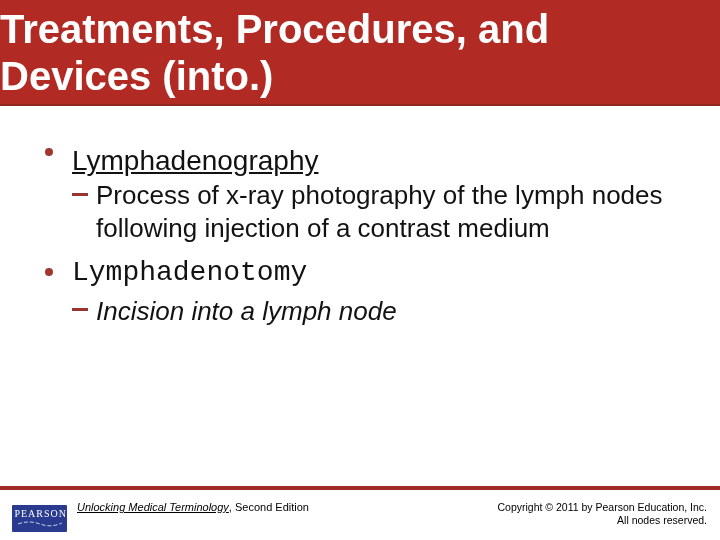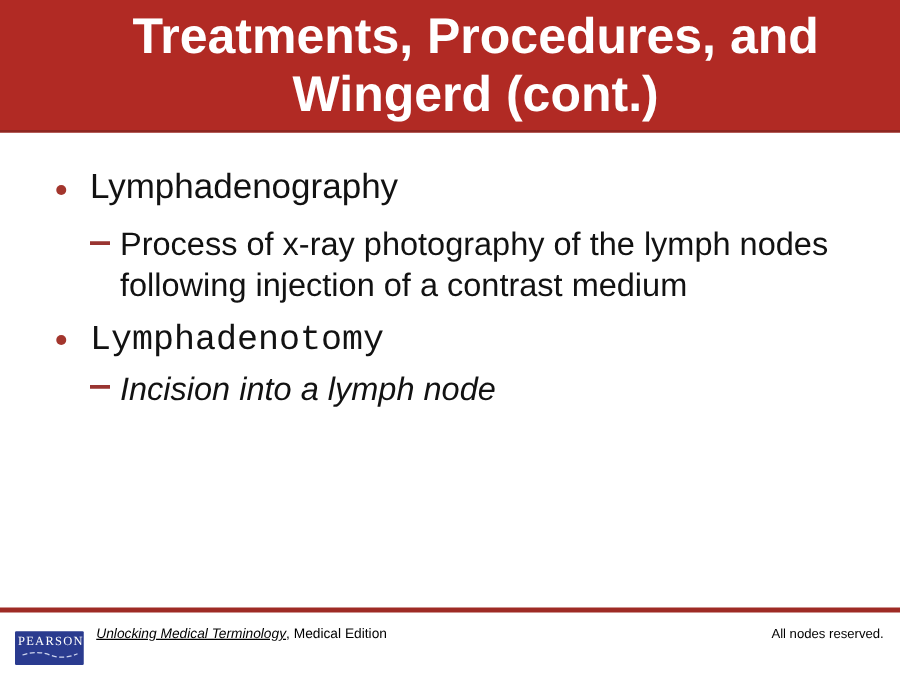--- a/index.html
+++ b/index.html
@@ -12,23 +12,21 @@
   }
   .slide { position: absolute; inset: 0; background: #ffffff; }
 
   
   .title-bar {
     position: absolute;
     top: 0; left: 0; right: 0;
     height: 106px;
     background: #B12A24;
     border-bottom: 2px solid #8E2722;
-    text-align: center;
     padding-top: 6px;
-    padding-left: 41px;
   }
   .title-line {
     color: #ffffff;
     font-weight: bold;
     font-size: 40px;
     line-height: 47px;
     letter-spacing: 0px;
   }
 
   
@@ -42,21 +40,21 @@
   .dot-1 { top: 148px; }
   .dot-2 { top: 268px; }
 
   .bullet-label {
     position: absolute;
     left: 72px;
     font-size: 28px;
     line-height: 34px;
     color: #121212;
   }
-  .label-1 { top: 132px; }
+  .label-1 { top: 144px; text-decoration: underline; }
   .label-2 { top: 256px; font-family: Liberation Mono, monospace; }
 
   .dash-marker {
     position: absolute;
     left: 72px;
     width: 16px; height: 3px;
     background: #993431;
   }
   .dash-1 { top: 193px; }
   .dash-2 { top: 308px; }
@@ -117,21 +115,21 @@
     color: #000000;
   }
 </style>
 </head>
 <body>
 
 <div class="slide">
 
   <header class="title-bar">
     <div class="title-line">Treatments, Procedures, and</div>
-    <div class="title-line">Wingerd (cont.)</div>
+    <div class="title-line">Devices (into.)</div>
   </header>
 
   <main>
     <span class="bullet-dot dot-1"></span>
     <div class="bullet-label label-1">Lymphadenography</div>
 
     <span class="dash-marker dash-1"></span>
     <div class="bullet-sub sub-1">Process of x-ray photography of the lymph nodes following injection of a contrast medium</div>
 
     <span class="bullet-dot dot-2"></span>
@@ -145,21 +143,22 @@
     <div class="footer-line"></div>
 
     <div class="pearson-logo">
       <span class="logo-text">PEARSON</span>
       <svg width="46" height="7" viewBox="0 0 46 7" aria-hidden="true">
         <path d="M1,4 Q12,0 23,4 T45,3" fill="none" stroke="#cfd6ef" stroke-width="1" stroke-dasharray="4,2"></path>
       </svg>
     </div>
 
     <div class="book-info">
-      <div><span class="italic">Unlocking Medical Terminology</span><span>, Medical Edition</span></div>
+      <div><span class="italic">Unlocking Medical Terminology</span><span>, Second Edition</span></div>
     </div>
 
     <div class="copyright">
+      <div>Copyright © 2011 by Pearson Education, Inc.</div>
       <div>All nodes reserved.</div>
     </div>
   </footer>
 
 </div>
 
 </body></html>

